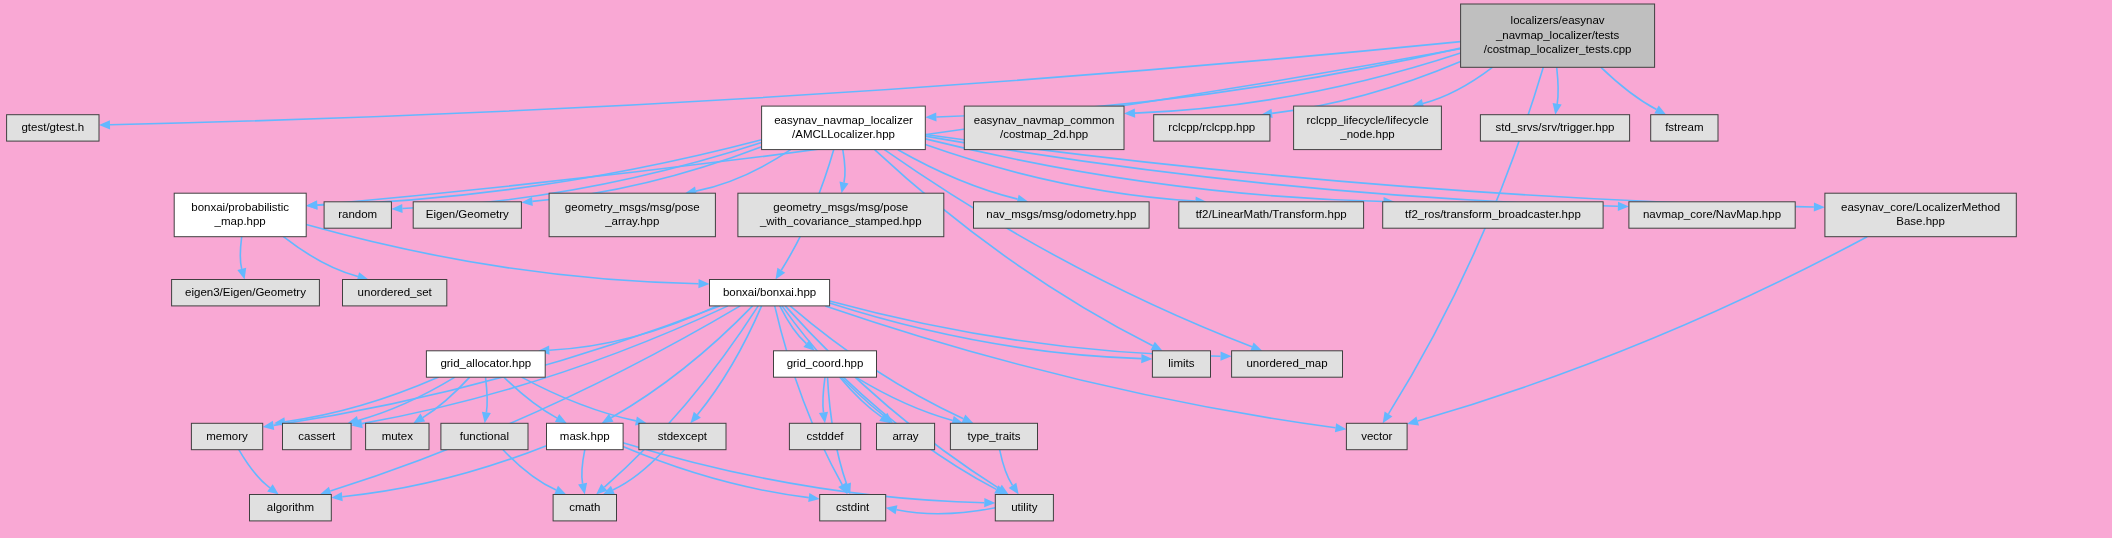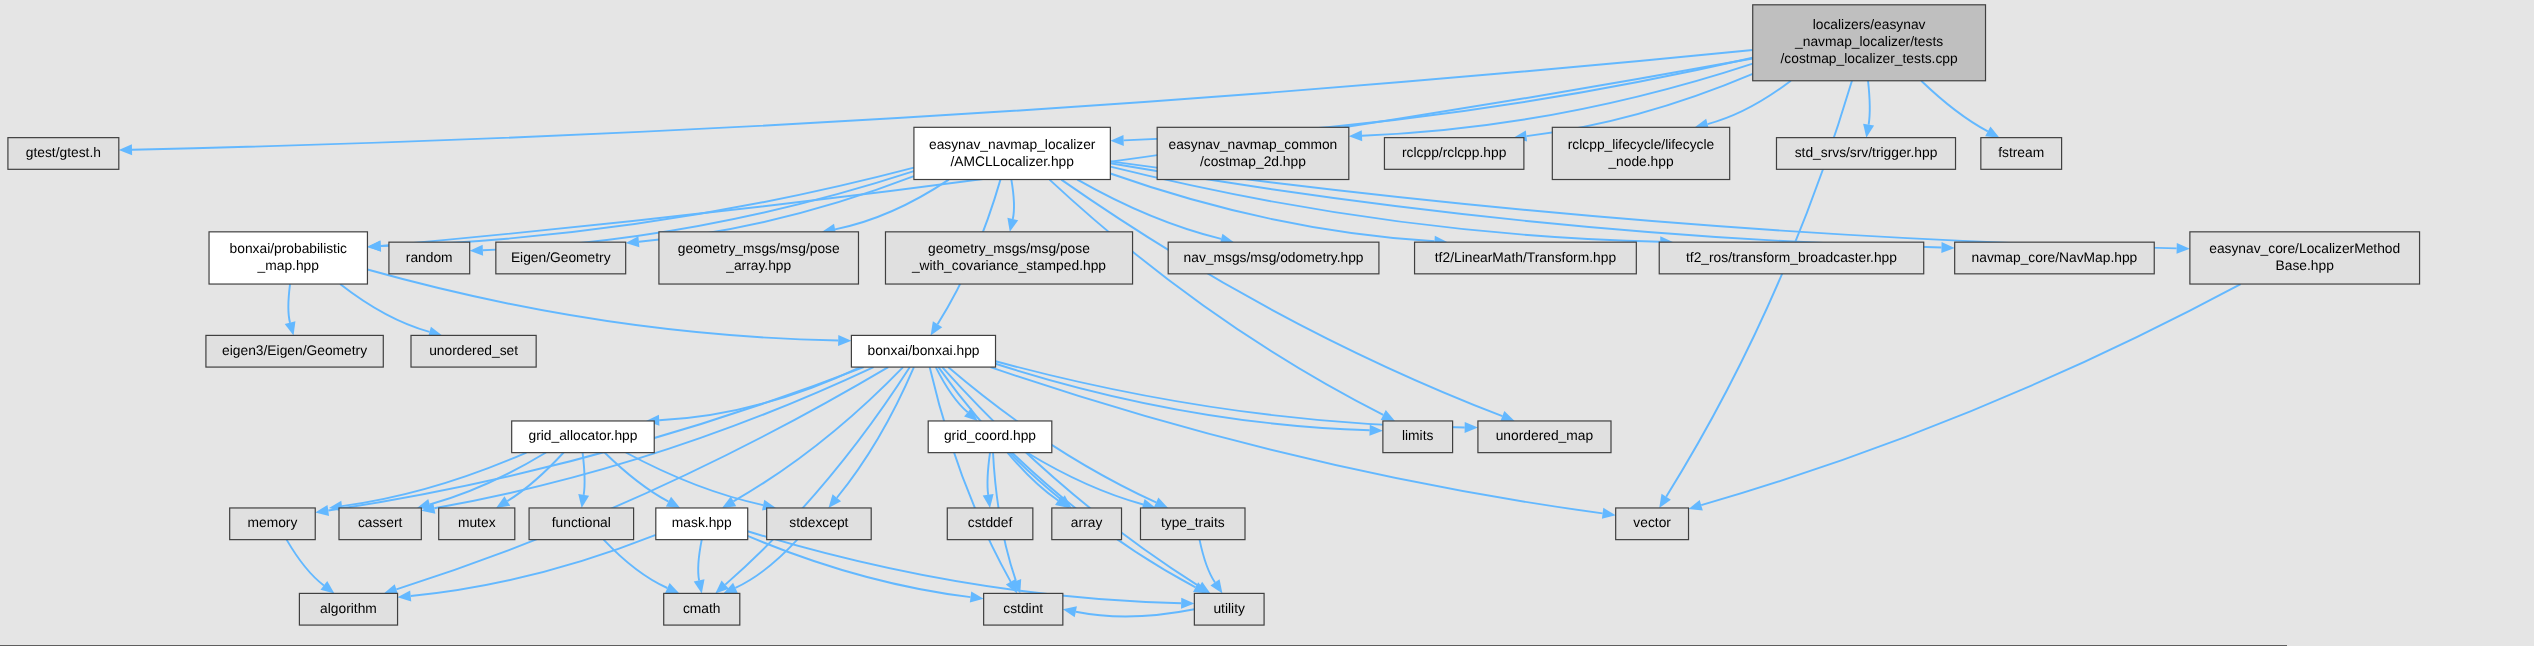--- a/index.html
+++ b/index.html
@@ -1,16 +1,16 @@
 <!DOCTYPE html>
 <html><head>
 <meta charset="utf-8">
 <style>
   html,body{margin:0;padding:0;background:#000;}
-  #stage{position:relative;width:2112px;height:538px;background:#e5e5e5;overflow:hidden;text-align:right;}
+  #stage{position:relative;width:2112px;height:538px;background:#f9a8d4;overflow:hidden;text-align:right;}
   svg{position:absolute;left:0;top:0;width:2112px;height:538px;}
   .node-rect{stroke:#404040;stroke-width:1;}
   .node-gray{fill:#e0e0e0;}
   .node-white{fill:#ffffff;}
   .node-root{fill:#bfbfbf;}
   .nlabel{font-family:"Liberation Sans",sans-serif;font-size:11.5px;fill:#000;
           text-anchor:middle;dominant-baseline:middle;white-space:pre;}
   .edge{fill:none;stroke:#63b8ff;stroke-width:1.6;}
   .arrowfill{fill:#63b8ff;}
 </style>

